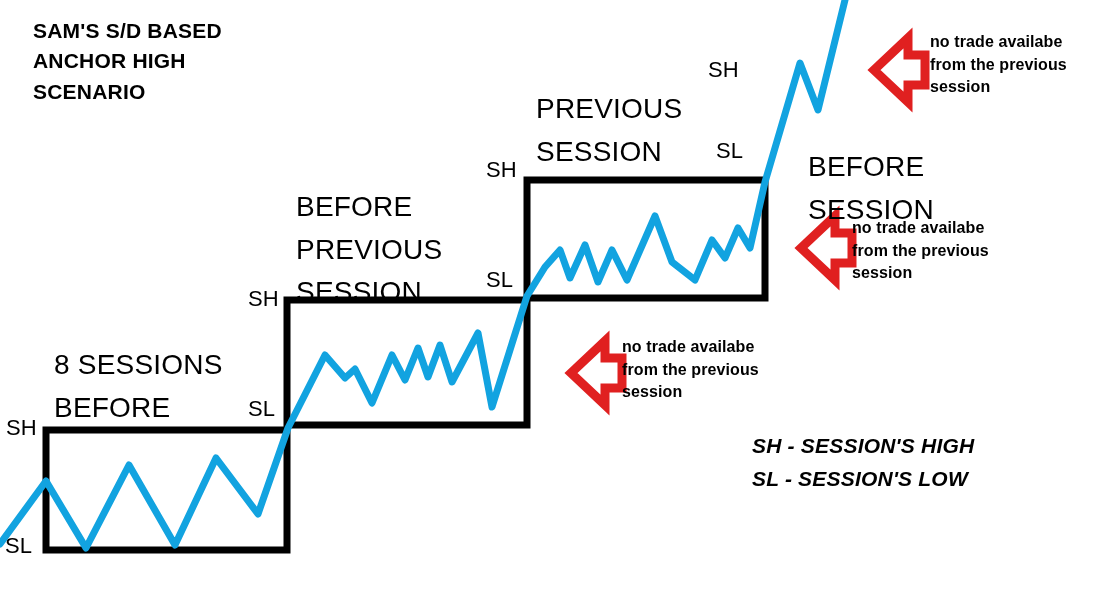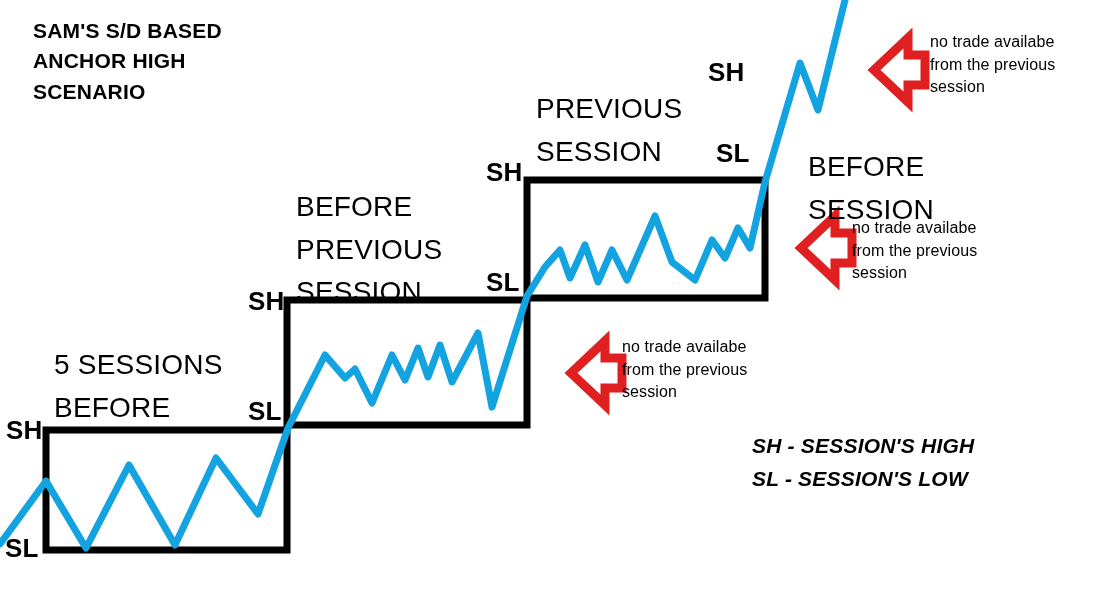--- a/index.html
+++ b/index.html
@@ -47,28 +47,28 @@
     font-weight: normal;
     line-height: 1.52;
     letter-spacing: 0.2px;
   }
   .sess-3before   { left: 54px;  top: 344px; }
   .sess-beforeprev{ left: 296px; top: 186px; }
   .sess-prev      { left: 536px; top: 88px;  }
   .sess-current   { left: 808px; top: 146px; }
 
   .hl-label {
-    font-size: 26px;
-    font-weight: bold;
+    font-size: 22px;
+    font-weight: normal;
     letter-spacing: 0.2px;
   }
 
   .note {
     font-size: 16px;
-    font-weight: normal;
+    font-weight: bold;
     line-height: 1.42;
     letter-spacing: 0.1px;
   }
   .note-1 { left: 930px; top: 31px;  }
   .note-2 { left: 852px; top: 217px; }
   .note-3 { left: 622px; top: 336px; }
 
   .legend {
     left: 752px;
     top: 430px;
@@ -102,21 +102,21 @@
       <path d="M 874,70 L 908,38 L 908,55 L 925,55 L 925,85 L 908,85 L 908,102 Z"></path>
       <path d="M 801,248 L 835,216 L 835,233 L 852,233 L 852,263 L 835,263 L 835,280 Z"></path>
       <path d="M 571,373 L 605,341 L 605,358 L 622,358 L 622,388 L 605,388 L 605,405 Z"></path>
     </g>
   </svg>
 
   <div class="txt title">SAM'S S/D BASED
 ANCHOR HIGH
 SCENARIO</div>
 
-  <div class="txt session-label sess-3before">5 SESSIONS
+  <div class="txt session-label sess-3before">8 SESSIONS
 BEFORE</div>
   <div class="txt session-label sess-beforeprev">BEFORE
 PREVIOUS
 SESSION</div>
   <div class="txt session-label sess-prev">PREVIOUS
 SESSION</div>
   <div class="txt session-label sess-current">BEFORE
 SESSION</div>
 
   <div class="txt hl-label" style="left:6px;  top:415px;">SH</div>

